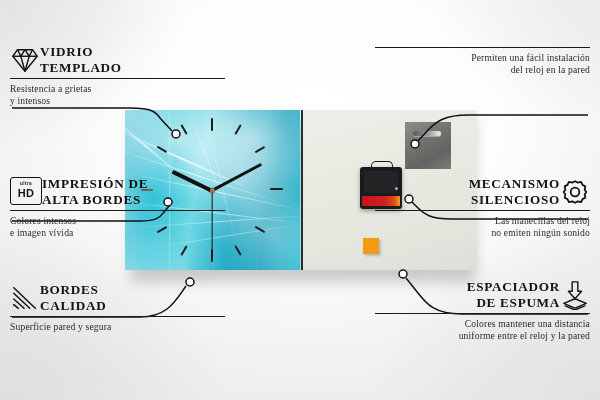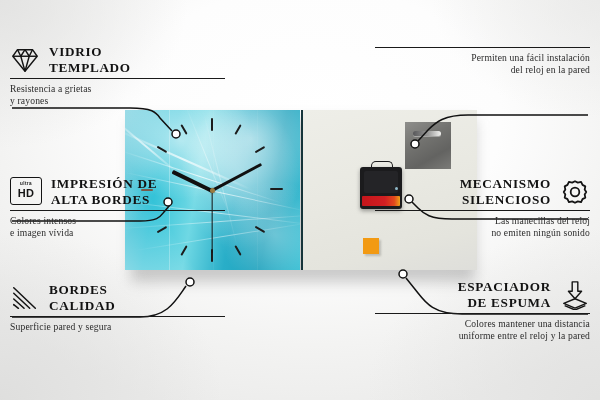--- a/index.html
+++ b/index.html
@@ -69,21 +69,21 @@
   
   #face{position:absolute;left:0;top:0;width:175px;height:160px;}
   .tick{position:absolute;background:#1c1c1c;transform-origin:center center;border-radius:1px;}
   .hand{position:absolute;background:#111;transform-origin:left center;border-radius:1px;}
   .pin{position:absolute;width:5px;height:5px;background:#9a7b3f;border-radius:50%;box-shadow:0 0 2px rgba(0,0,0,.5);}
 
   
   .callout{position:absolute;width:215px;}
   .callout.left{left:10px;text-align:left;}
   .callout.right{right:10px;text-align:right;}
-  .chead{display:flex;align-items:center;gap:9px;}
+  .chead{display:flex;align-items:center;}
   .callout.right .chead{justify-content:flex-end;}
   .ctitle{
     font-family:"Liberation Serif", serif;font-weight:bold;
     font-size:13.2px;line-height:15.5px;letter-spacing:.7px;color:#121212;white-space:pre-line;
   }
   .rule{height:1.4px;background:#1a1a1a;margin:3px 0 4px 0;}
   .cdesc{
     font-family:"Liberation Serif", serif;font-size:9.6px;line-height:11.6px;
     color:#2b2b2b;letter-spacing:.15px;white-space:pre-line;
   }
@@ -189,21 +189,21 @@
             <path d="M8 5 L11.5 12 L16 28"></path>
             <path d="M24 5 L20.5 12 L16 28"></path>
           <path d="M11.5 12 L16 5 L20.5 12"></path>
         </g>
       </svg>
       <div class="ctitle">VIDRIO
 TEMPLADO</div>
     </div>
     <div class="rule"></div>
     <div class="cdesc">Resistencia a grietas
-y rayones</div>
+y intensos</div>
   </div>
 
   <div class="callout left" style="top:176px;">
     <div class="chead">
       <div class="ico">
         <div class="hdbox">
           <span class="u">ultra</span>
           <span class="h">HD</span>
         </div>
       </div>

